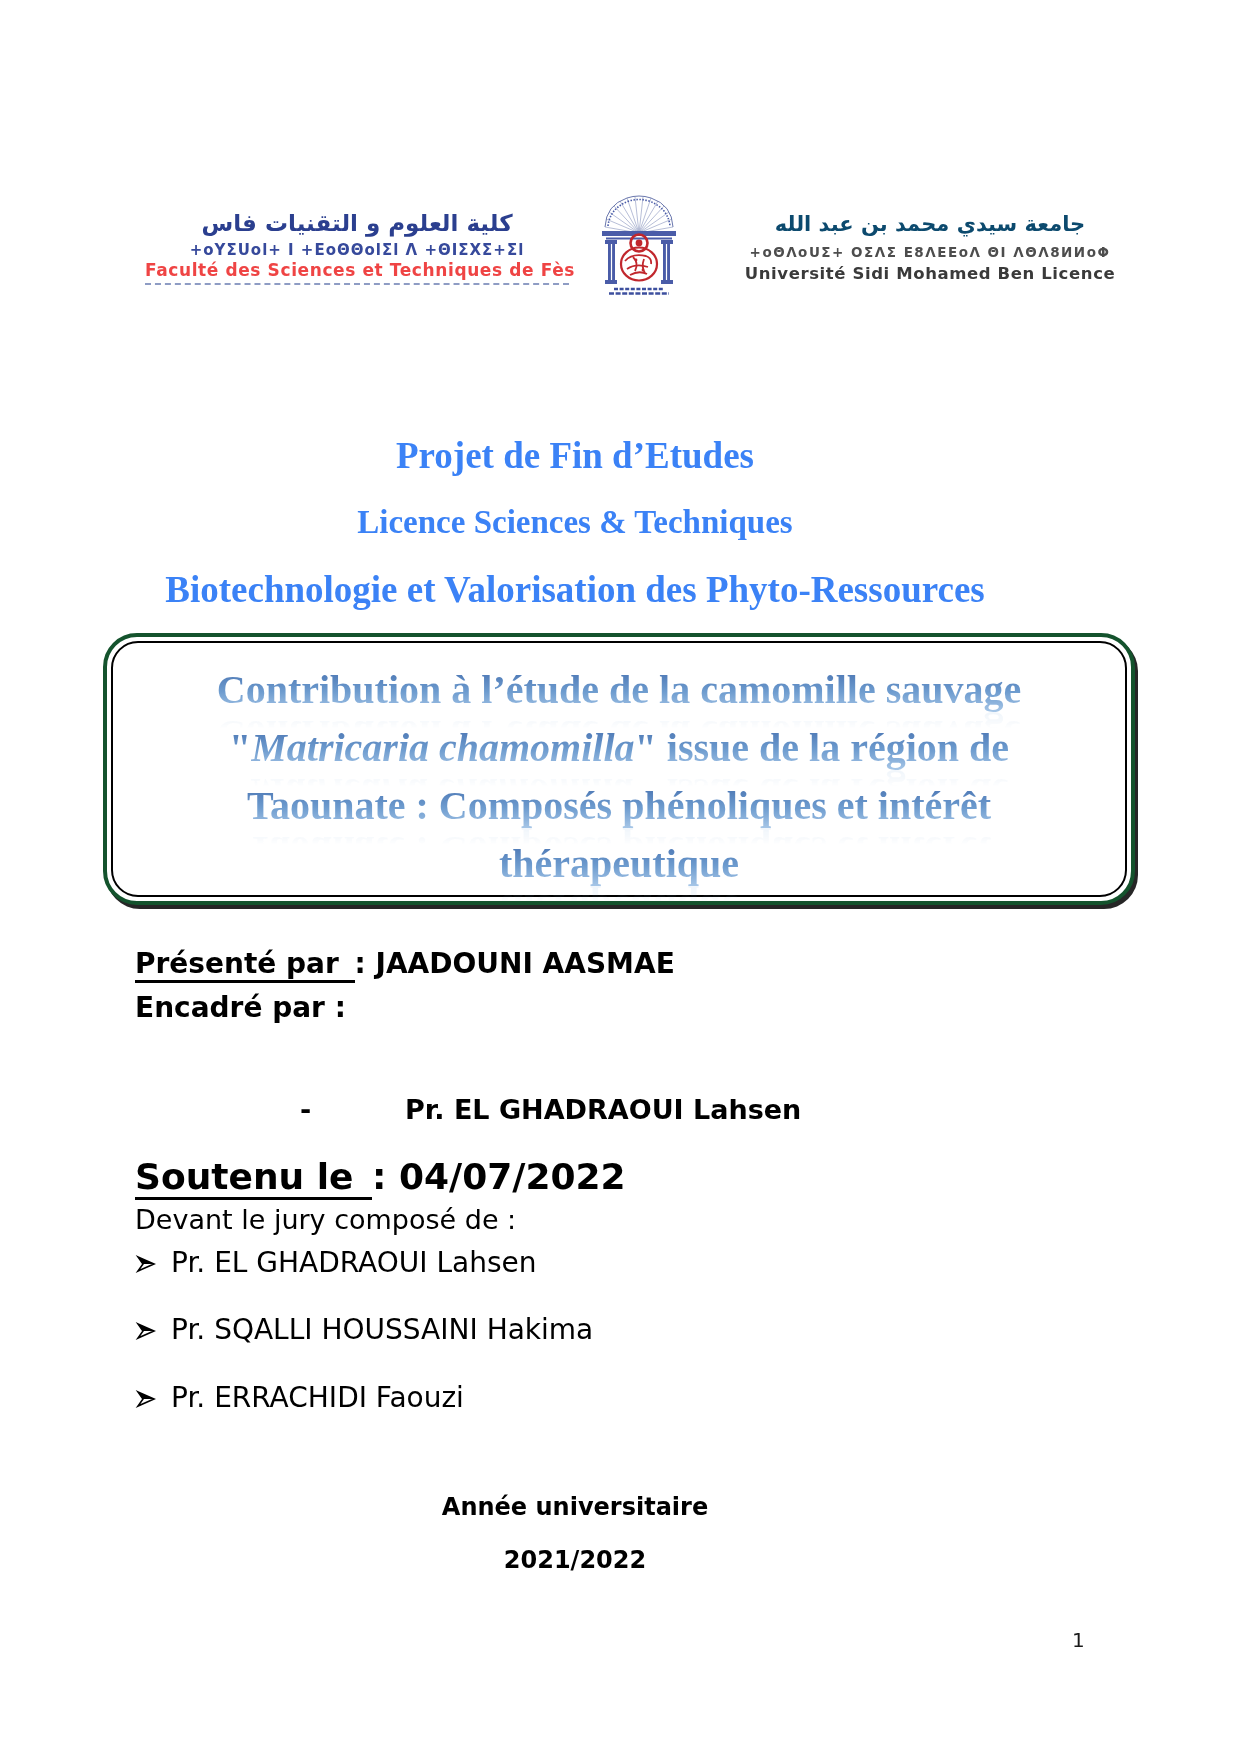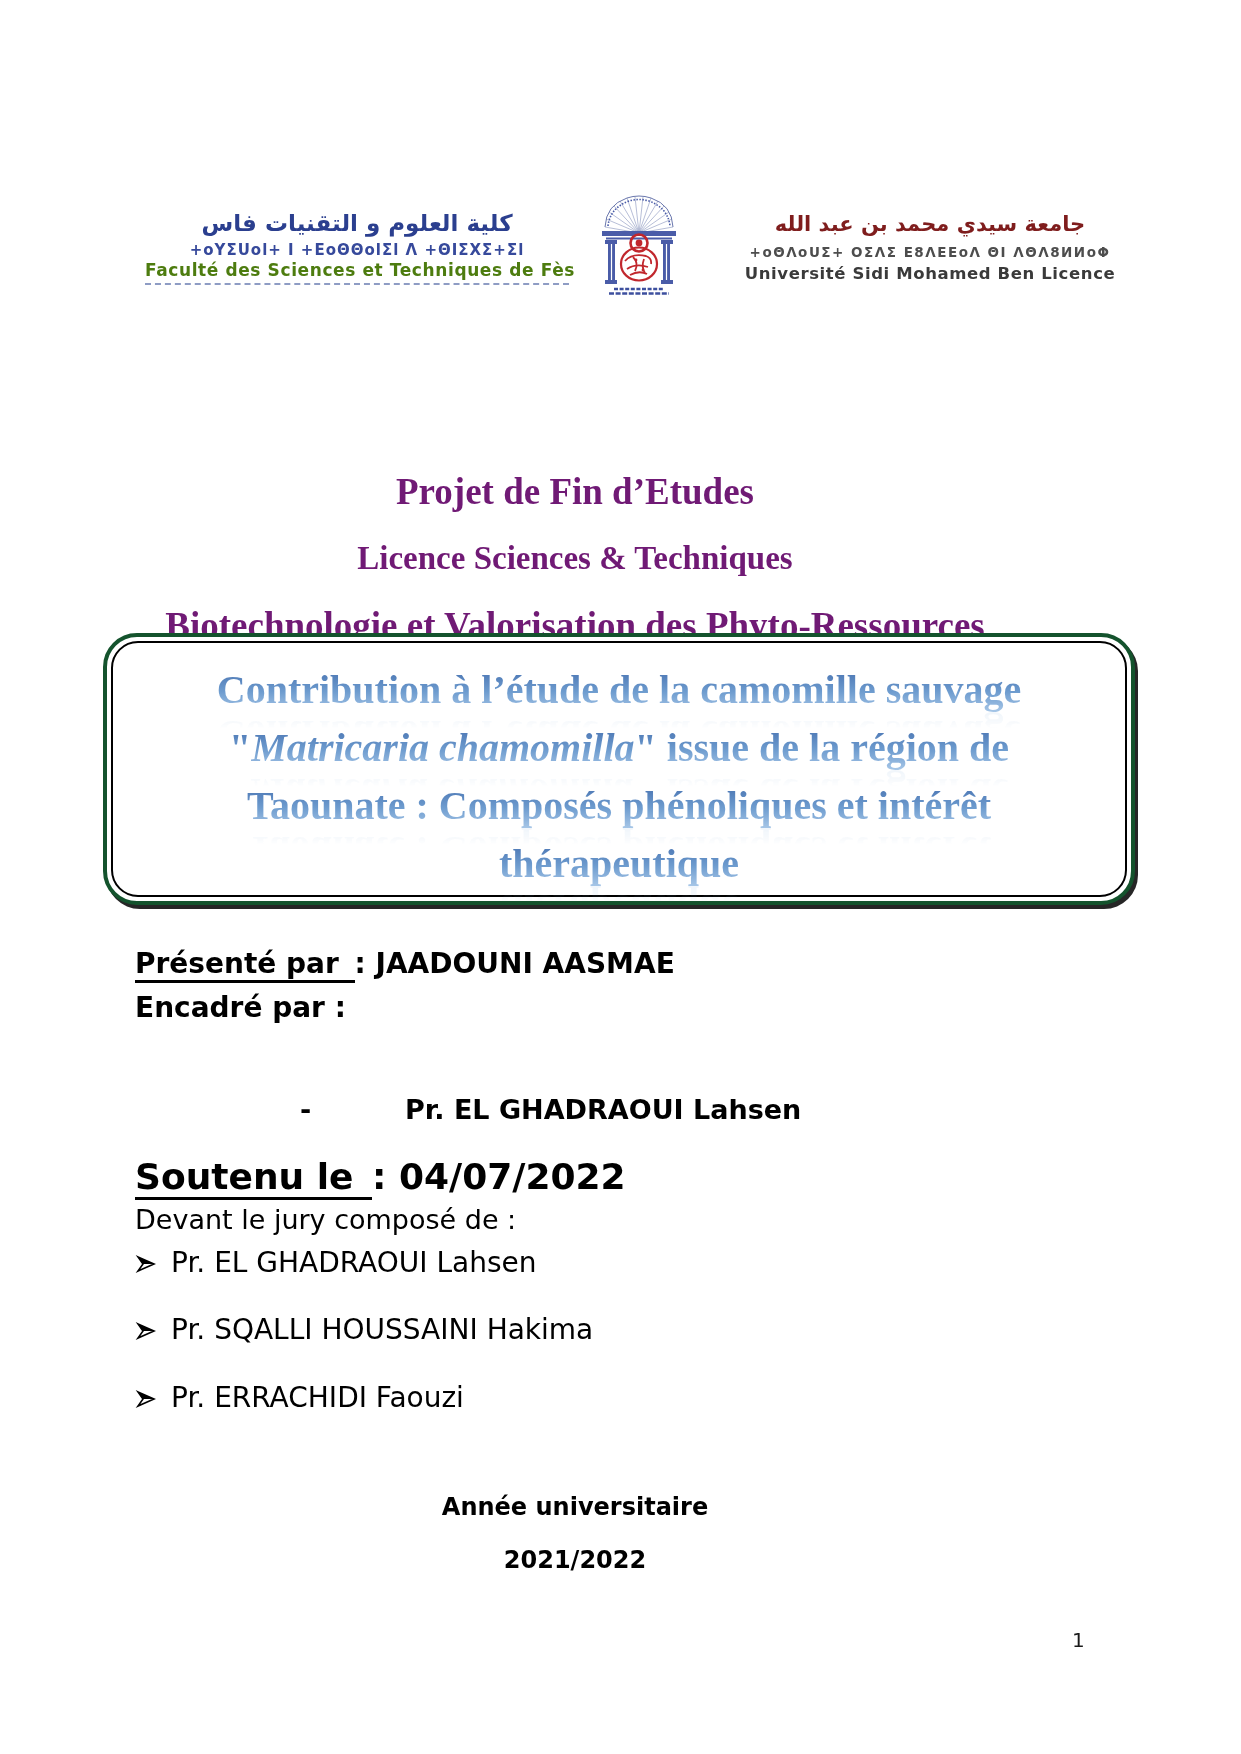--- a/index.html
+++ b/index.html
@@ -7,33 +7,33 @@
     position:relative;
     width:1150px;height:1754px;
     background:#ffffff;
     font-family:"DejaVu Sans",sans-serif;
     overflow:hidden;
   }
   
   .hdr-left{position:absolute;left:145px;top:210px;width:424px;text-align:center;}
   .hdr-left .ar{font-size:23px;font-weight:bold;color:#2b3f8f;line-height:1.2;}
   .hdr-left .tf{font-size:15px;font-weight:bold;color:#36499b;letter-spacing:1px;margin-top:3px;white-space:nowrap;}
-  .hdr-left .fr{font-size:17px;font-weight:bold;color:#4d7c0f;letter-spacing:.6px;margin-top:1px;white-space:nowrap;}
+  .hdr-left .fr{font-size:17px;font-weight:bold;color:#ef4444;letter-spacing:.6px;margin-top:1px;white-space:nowrap;}
   .hdr-left .dash{height:0;border-bottom:2px dashed #8e9cc4;margin-top:3px;}
 
   .hdr-seal{position:absolute;left:592px;top:193px;width:94px;height:104px;}
 
   .hdr-right{position:absolute;left:712px;top:212px;width:436px;text-align:center;}
-  .hdr-right .ar{font-size:21px;font-weight:bold;color:#7f1d1d;line-height:1.2;}
+  .hdr-right .ar{font-size:21px;font-weight:bold;color:#0c4a6e;line-height:1.2;}
   .hdr-right .tf{font-size:13.5px;font-weight:bold;color:#4d4d4d;letter-spacing:1.5px;margin-top:7px;white-space:nowrap;}
   .hdr-right .fr{font-size:16.5px;font-weight:bold;color:#3a3a3a;letter-spacing:.6px;margin-top:4px;white-space:nowrap;}
 
   
   .h-serif{position:absolute;left:0;width:100%;text-align:center;
-    font-family:"Liberation Serif",serif;font-weight:bold;color:#701a75;margin-top:36px;}
+    font-family:"Liberation Serif",serif;font-weight:bold;color:#3b82f6;}
   .h1{top:434px;font-size:37px;}
   .h2{top:504px;font-size:33px;}
   .h3{top:568px;font-size:37px;}
 
   
   .title-box{position:absolute;left:103px;top:633px;width:1032px;height:272px;
     border:4px solid #14532d;border-radius:34px;box-sizing:border-box;
     box-shadow:3px 4px 0 rgba(0,0,0,.85);background:#fff;}
   .title-box-inner{position:absolute;inset:4px;border:2px solid #000;border-radius:27px;}
 

